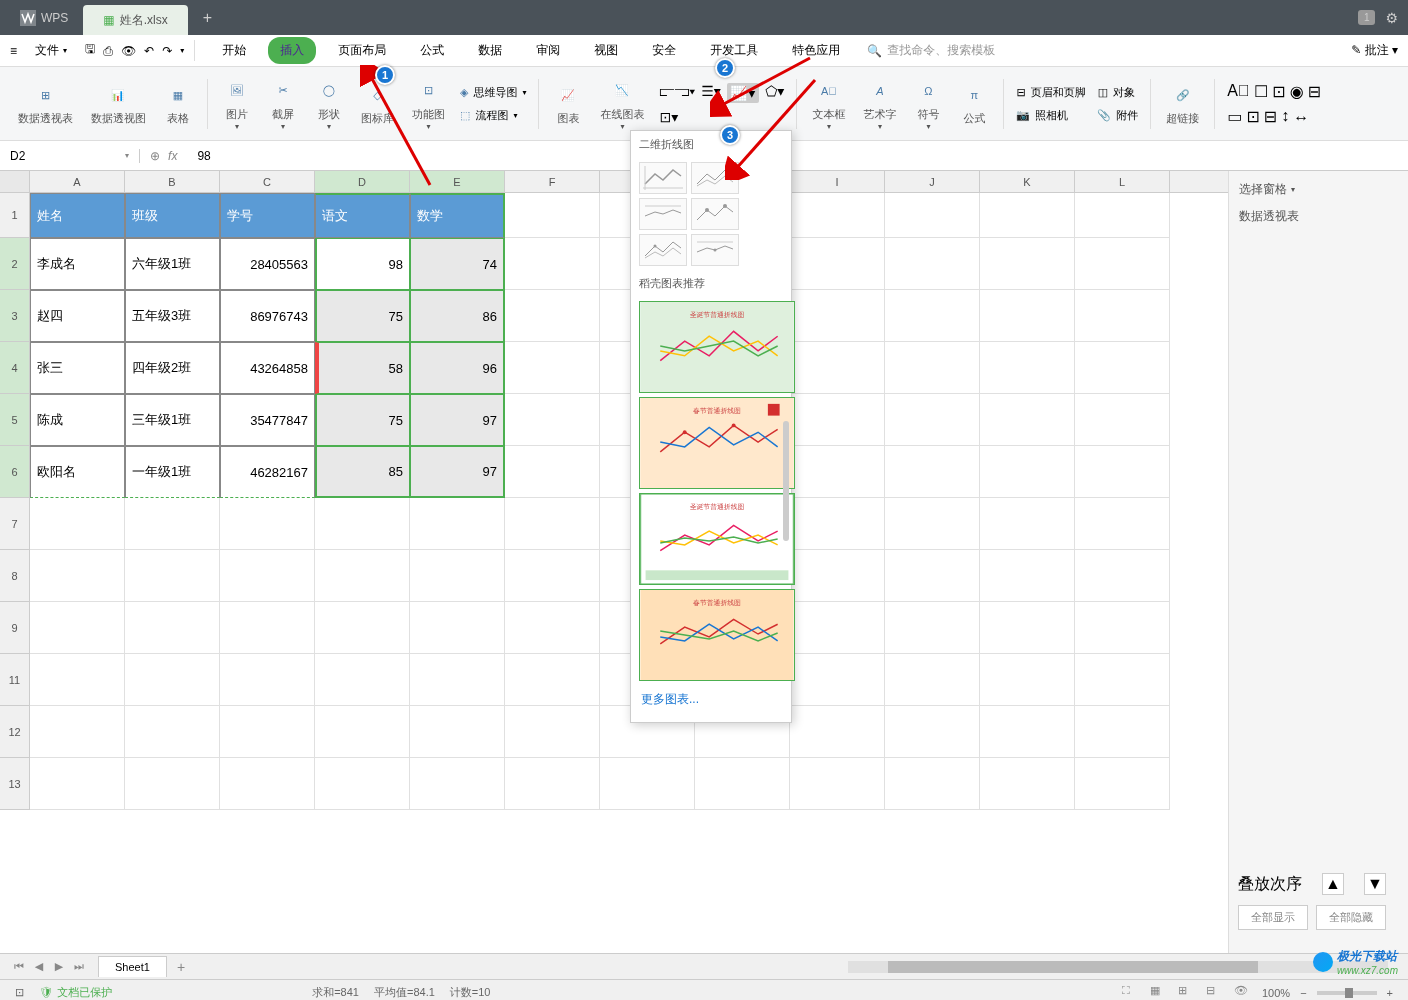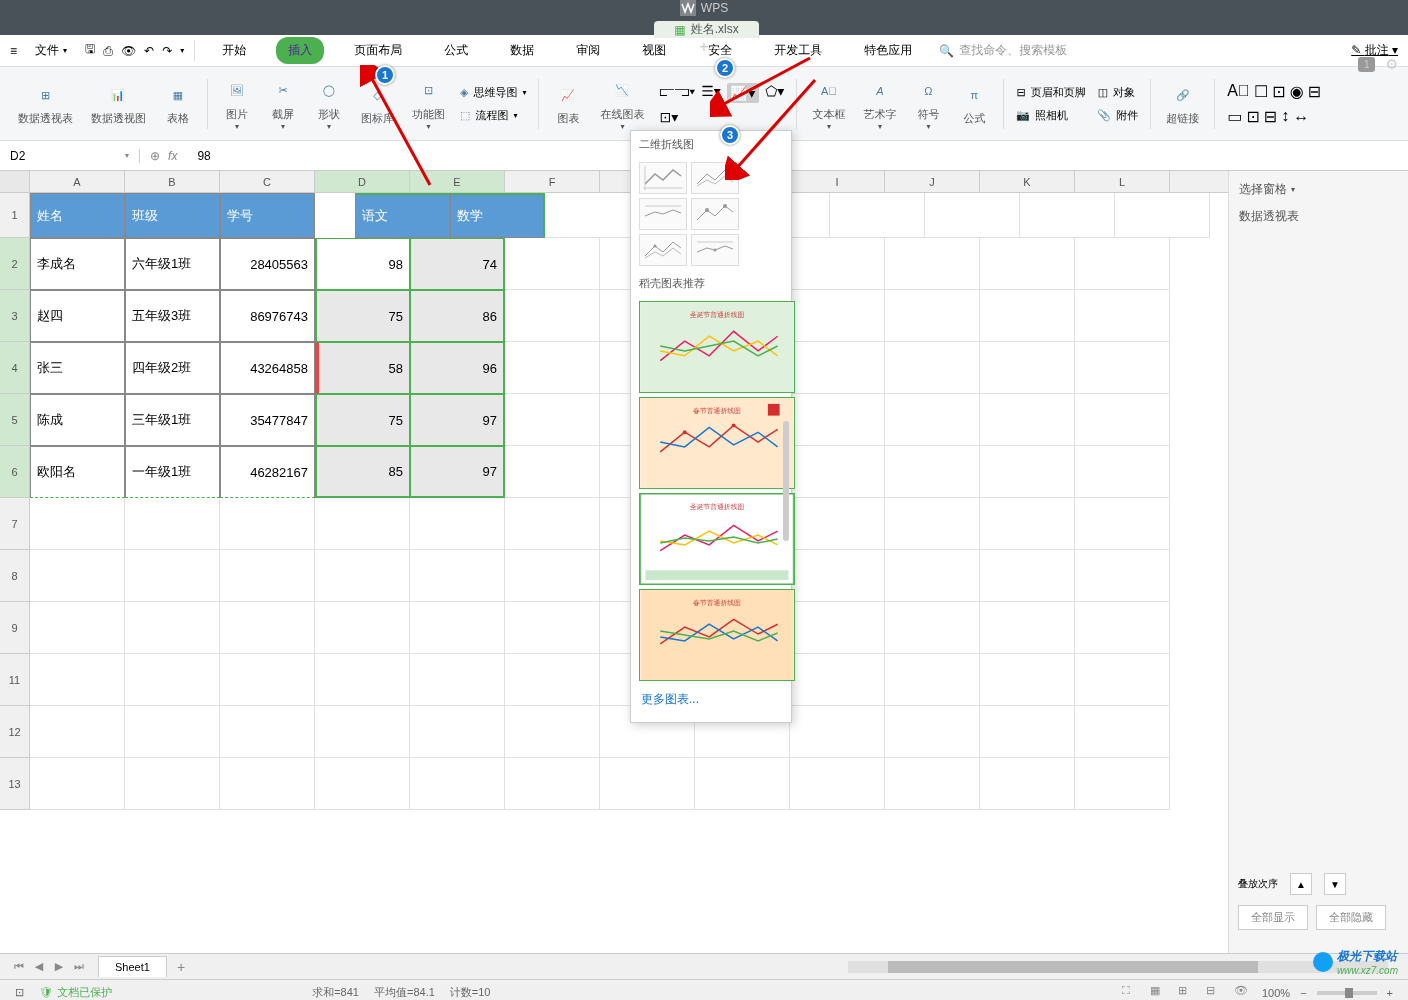--- a/index.html
+++ b/index.html
@@ -1,31 +1,31 @@
 <!DOCTYPE html>
 <html><head>
 <meta charset="utf-8">
 <style>
 * { box-sizing: border-box; margin: 0; padding: 0; font-family: "Microsoft YaHei", Arial, sans-serif; }
 body { background: #f5f5f5; width: 1408px; height: 1000px; overflow: hidden; position: relative; }
 
 
-.titlebar { background: #4a5259; height: 35px; display: flex; align-items: center; padding: 0 10px; color: #ccc; flex-direction: column; }
+.titlebar { background: #4a5259; height: 35px; display: flex; align-items: center; padding: 0 10px; color: #ccc; }
 .titlebar .wps-logo { display: flex; align-items: center; gap: 5px; font-size: 12px; padding: 0 10px; }
 .titlebar .tab { background: #e8f0e8; color: #555; height: 30px; margin-top: 5px; padding: 0 20px; display: flex; align-items: center; font-size: 12px; border-radius: 4px 4px 0 0; margin-left: 5px; }
 .titlebar .tab .file-icon { color: #4caf50; margin-right: 5px; }
 .titlebar .tab-add { color: #ccc; padding: 0 15px; font-size: 16px; cursor: pointer; }
 .titlebar .right { margin-left: auto; display: flex; gap: 10px; align-items: center; }
 .titlebar .badge { background: #999; border-radius: 3px; padding: 2px 6px; font-size: 10px; }
 
 
 .menubar { background: #fff; height: 32px; display: flex; align-items: center; padding: 0 10px; border-bottom: 1px solid #ddd; font-size: 12px; }
 .menubar .menu-icons { display: flex; gap: 8px; align-items: center; padding-right: 10px; border-right: 1px solid #ddd; }
 .menubar .file-menu { padding: 0 10px; display: flex; align-items: center; gap: 4px; }
-.menubar .tabs { display: flex; gap: 18px; margin-left: 15px; }
+.menubar .tabs { display: flex; gap: 10px; margin-left: 15px; }
 .menubar .tabs .mtab { padding: 5px 12px; cursor: pointer; }
 .menubar .tabs .mtab.active { background: #4caf50; color: #4c1d95; border-radius: 12px; }
 .menubar .search { margin-left: 15px; color: #999; display: flex; align-items: center; gap: 5px; }
 .menubar .right-section { margin-left: auto; display: flex; align-items: center; }
 
 
 .ribbon { background: #f5f6f7; height: 74px; display: flex; align-items: center; padding: 0 10px; border-bottom: 1px solid #ddd; gap: 2px; }
 .ribbon .group { display: flex; flex-direction: column; align-items: center; padding: 5px 8px; font-size: 11px; color: #555; cursor: pointer; }
 .ribbon .group .icon-large { width: 28px; height: 28px; color: #4a7ba8; margin-bottom: 2px; display: flex; align-items: center; justify-content: center; }
 .ribbon .sep { width: 1px; height: 50px; background: #ddd; margin: 0 5px; }
@@ -71,21 +71,21 @@
 .chart-dropdown .rec-thumb { width: 156px; height: 92px; margin: 4px 8px; border: 1px solid #4caf50; display: flex; align-items: center; justify-content: center; position: relative; overflow: hidden; }
 .chart-dropdown .rec-thumb svg { width: 100%; height: 100%; }
 .chart-dropdown .more-link { color: #1976d2; padding: 6px 10px; cursor: pointer; }
 .chart-dropdown .scrollbar { position: absolute; right: 2px; top: 290px; width: 6px; height: 120px; background: #ccc; border-radius: 3px; }
 
 
 .right-panel { width: 180px; background: #f5f5f5; border-left: 1px solid #ddd; padding: 10px; font-size: 12px; }
 .right-panel .panel-title { color: #555; margin-bottom: 10px; display: flex; align-items: center; gap: 4px; }
 .right-panel .panel-sub { color: #555; margin-top: 10px; }
 .right-panel .bottom-section { position: absolute; bottom: 70px; right: 10px; width: 160px; }
-.right-panel .order-row { display: flex; align-items: center; gap: 12px; font-size: 10px; margin-bottom: 10px; }
+.right-panel .order-row { display: flex; align-items: center; gap: 20px; font-size: 16px; margin-bottom: 10px; }
 .right-panel .arrow-btn { width: 22px; height: 22px; border: 1px solid #ccc; background: #fff; display: flex; align-items: center; justify-content: center; }
 .right-panel .btn-row { display: flex; gap: 8px; }
 .right-panel .pbtn { padding: 4px 12px; border: 1px solid #ccc; background: #fff; font-size: 11px; color: #888; }
 
 
 .sheet-tabs { height: 26px; background: #f0f0f0; display: flex; align-items: center; border-top: 1px solid #ccc; font-size: 11px; }
 .sheet-tabs .nav { display: flex; gap: 2px; padding: 0 10px; }
 .sheet-tabs .nav-btn { width: 18px; color: #888; text-align: center; }
 .sheet-tabs .stab { background: #fff; padding: 4px 16px; border: 1px solid #ccc; border-bottom: none; }
 .sheet-tabs .add-sheet { padding: 0 10px; color: #888; font-size: 14px; }
@@ -153,21 +153,21 @@
     <div class="mtab">视图</div>
     <div class="mtab">安全</div>
     <div class="mtab">开发工具</div>
     <div class="mtab">特色应用</div>
   </div>
   <div class="search">
     <span>🔍</span>
     <span>查找命令、搜索模板</span>
   </div>
   <div class="right-section">
-    <span style="font-size:12px;text-decoration:underline;">✎ <span>批注</span> ▾</span>
+    <span style="font-size:12px;">✎ <span>批注</span> ▾</span>
   </div>
 </div>
 
 <div class="ribbon">
   <div class="group">
       <div class="icon-large">⊞</div>
       <span>数据透视表</span>
     </div>
   <div class="group">
       <div class="icon-large">📊</div>
@@ -329,21 +329,21 @@
       <div class="colheader">K</div>
       <div class="colheader">L</div>
     </div>
     <div class="rows">
 
       <div class="row hdr">
         <div class="rowheader">1</div>
         <div class="cell header-cell">姓名</div>
         <div class="cell header-cell">班级</div>
         <div class="cell header-cell">学号</div>
-        <div class="cell header-cell" style="border-top:2px solid #4caf50;margin-left:40px;">语文</div>
+        <div class="cell header-cell" style="border-top:2px solid #4caf50;">语文</div>
         <div class="cell header-cell" style="border-top:2px solid #4caf50;border-right:2px solid #4caf50;">数学</div>
         <div class="cell"></div>
         <div class="cell"></div>
         <div class="cell"></div>
         <div class="cell"></div>
         <div class="cell"></div>
         <div class="cell"></div>
         <div class="cell"></div>
       </div>
 

